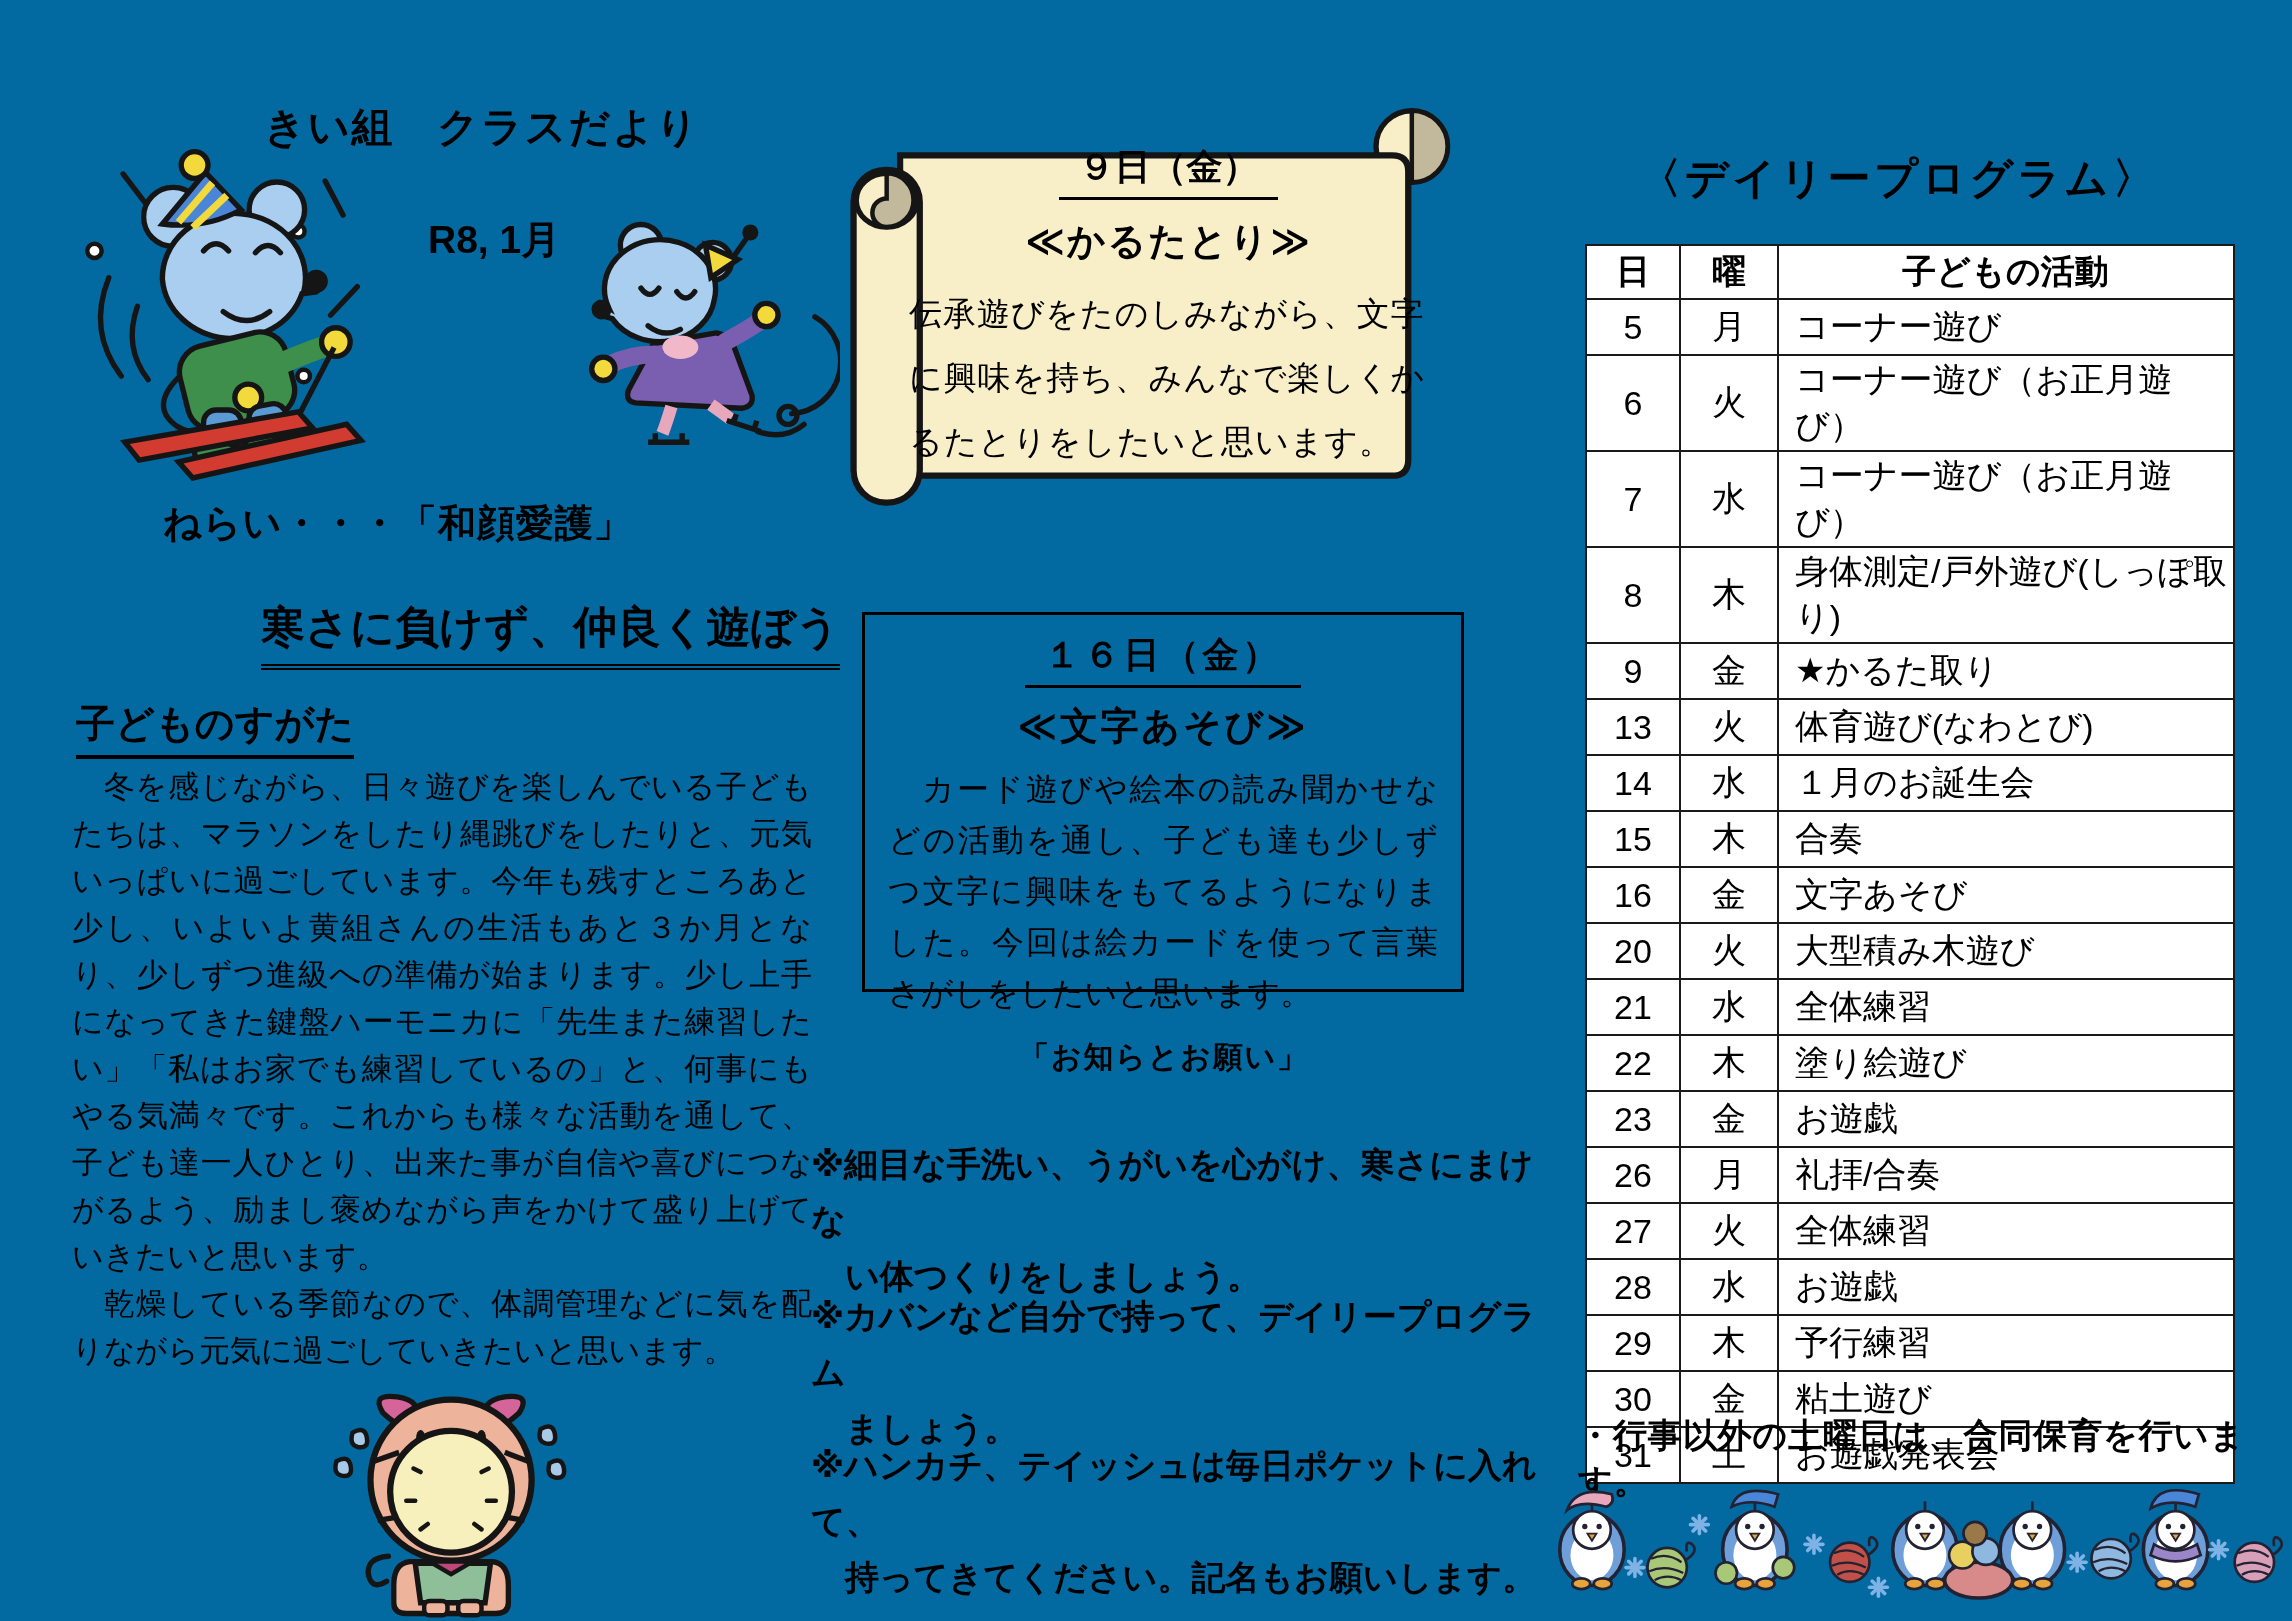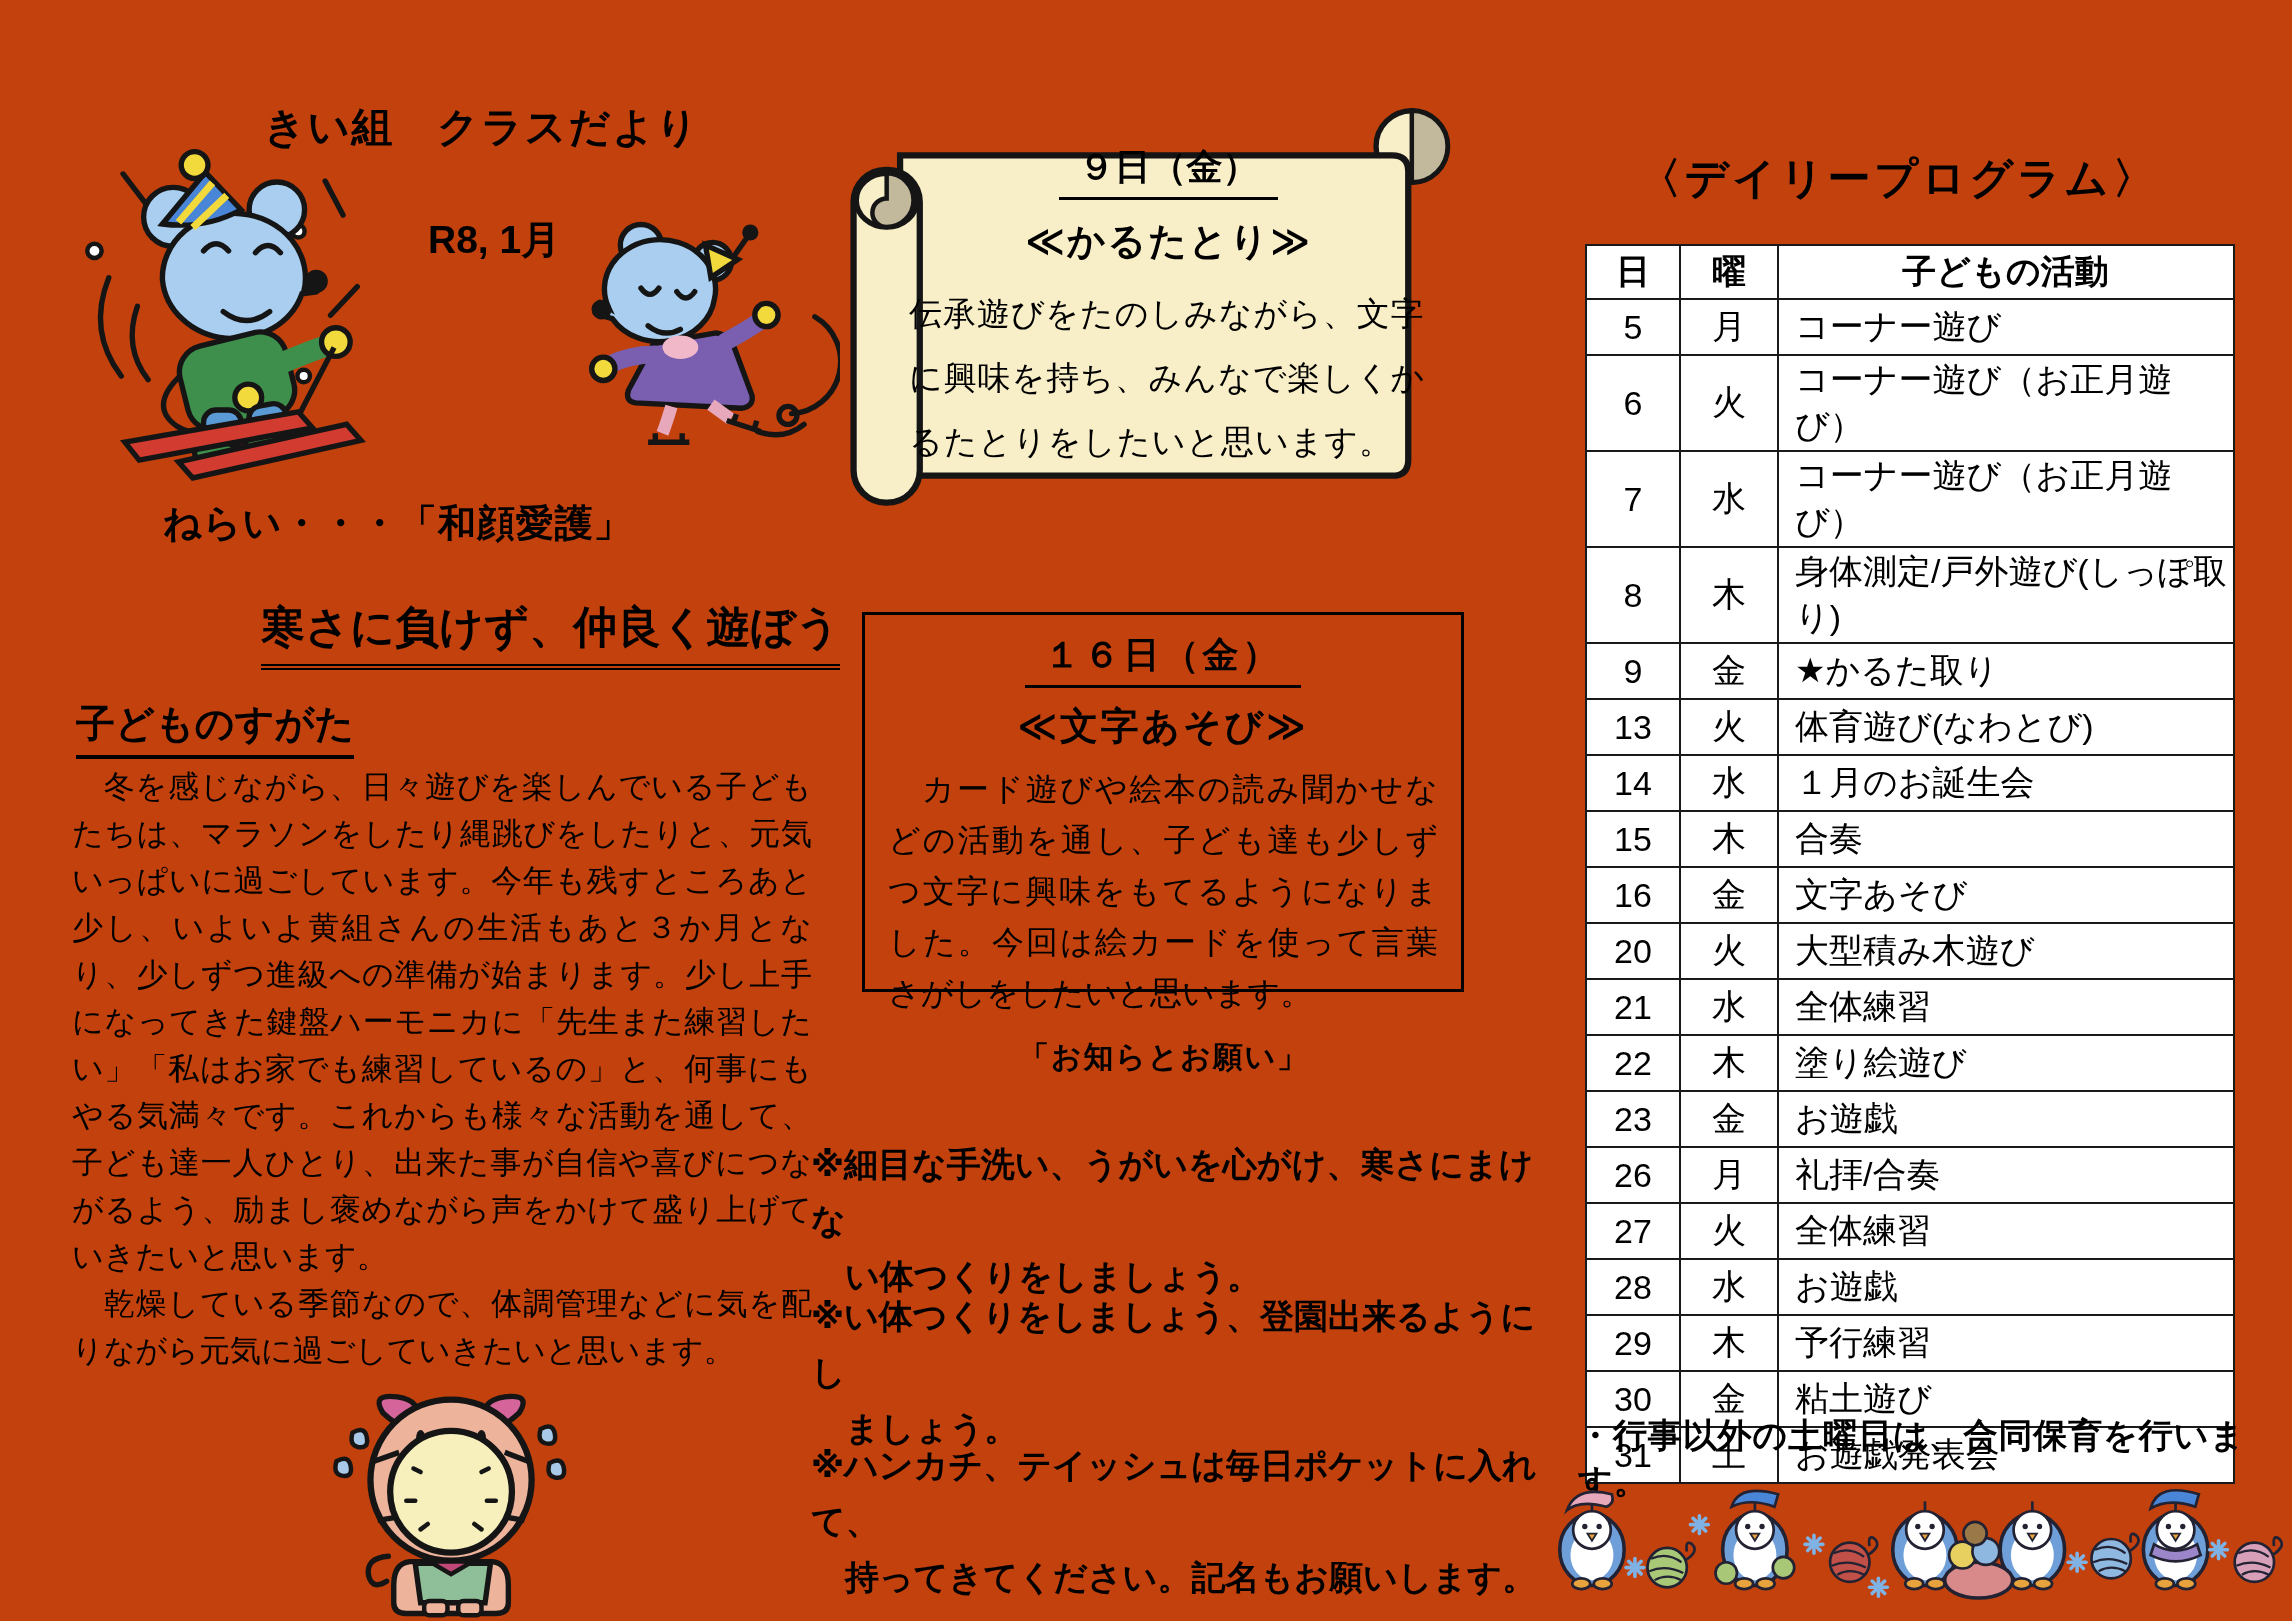--- a/index.html
+++ b/index.html
@@ -1,17 +1,17 @@
 <!DOCTYPE html>
 <html style="font-size:14.3px"><head>
 <meta charset="utf-8">
 <style>
   html,body{margin:0;padding:0;background:#ffffff;}
   body{width:2293px;height:1621px;font-family:"Liberation Sans","DejaVu Sans",sans-serif;color:#000;}
-  .page{position:relative;width:2293px;height:1621px;background:#c2410c;overflow:hidden;}
+  .page{position:relative;width:2293px;height:1621px;background:#0369a1;overflow:hidden;}
   .abs{position:absolute;}
   .prewrap{white-space:pre-line;}
   
   .doc-title{left:264px;top:100px;font-size:41px;font-weight:bold;letter-spacing:1.8px;}
   .doc-issue{left:428px;top:213px;font-size:39px;font-weight:bold;}
   .goal-line{left:163px;top:498px;font-size:38px;font-weight:bold;letter-spacing:0.9px;}
   .slogan-line{left:213px;top:598px;font-size:44px;font-weight:bold;border-bottom:6.3px double #000;padding-bottom:7.2px;margin-left:48px;}
   .section-title{left:76px;top:697px;font-size:39px;font-weight:bold;border-bottom:4.5px solid #000;padding-bottom:3.6px;}
   .main-paragraph{left:72px;top:763px;width:740px;font-size:31px;line-height:47px;text-align:justify;}
   
@@ -197,21 +197,21 @@
 
   <div class="abs letter-box">
     <span class="letter-date">１６日（金）</span>
     <div class="letter-activity">≪文字あそび≫</div>
     <div class="letter-body">　カード遊びや絵本の読み聞かせなどの活動を通し、子ども達も少しずつ文字に興味をもてるようになりました。今回は絵カードを使って言葉さがしをしたいと思います。</div>
   </div>
 
   <div class="abs notice-heading">「お知らとお願い」</div>
   <div class="abs notice-item notice-item-1 prewrap">※細目な手洗い、うがいを心がけ、寒さにまけな
 　い体つくりをしましょう。</div>
-  <div class="abs notice-item notice-item-2 prewrap">※い体つくりをしましょう、登園出来るようにし
+  <div class="abs notice-item notice-item-2 prewrap">※カバンなど自分で持って、デイリープログラム
 　ましょう。</div>
   <div class="abs notice-item notice-item-3 prewrap">※ハンカチ、テイッシュは毎日ポケットに入れて、
 　持ってきてください。記名もお願いします。</div>
 
   <div class="abs program-title">〈デイリープログラム〉</div>
 
   <div class="abs program-table-wrap">
     <table class="program">
       <thead>
         <tr>

